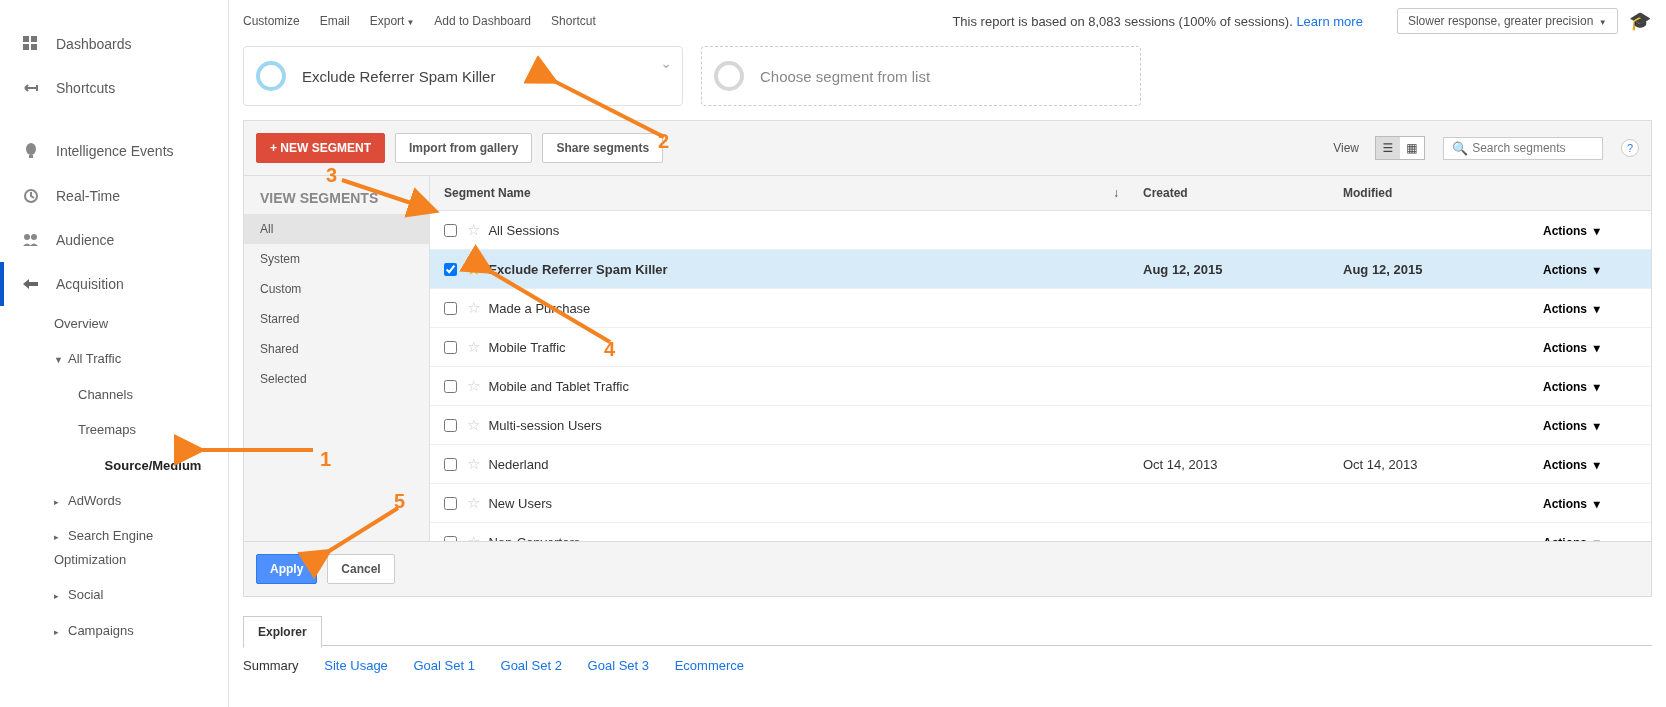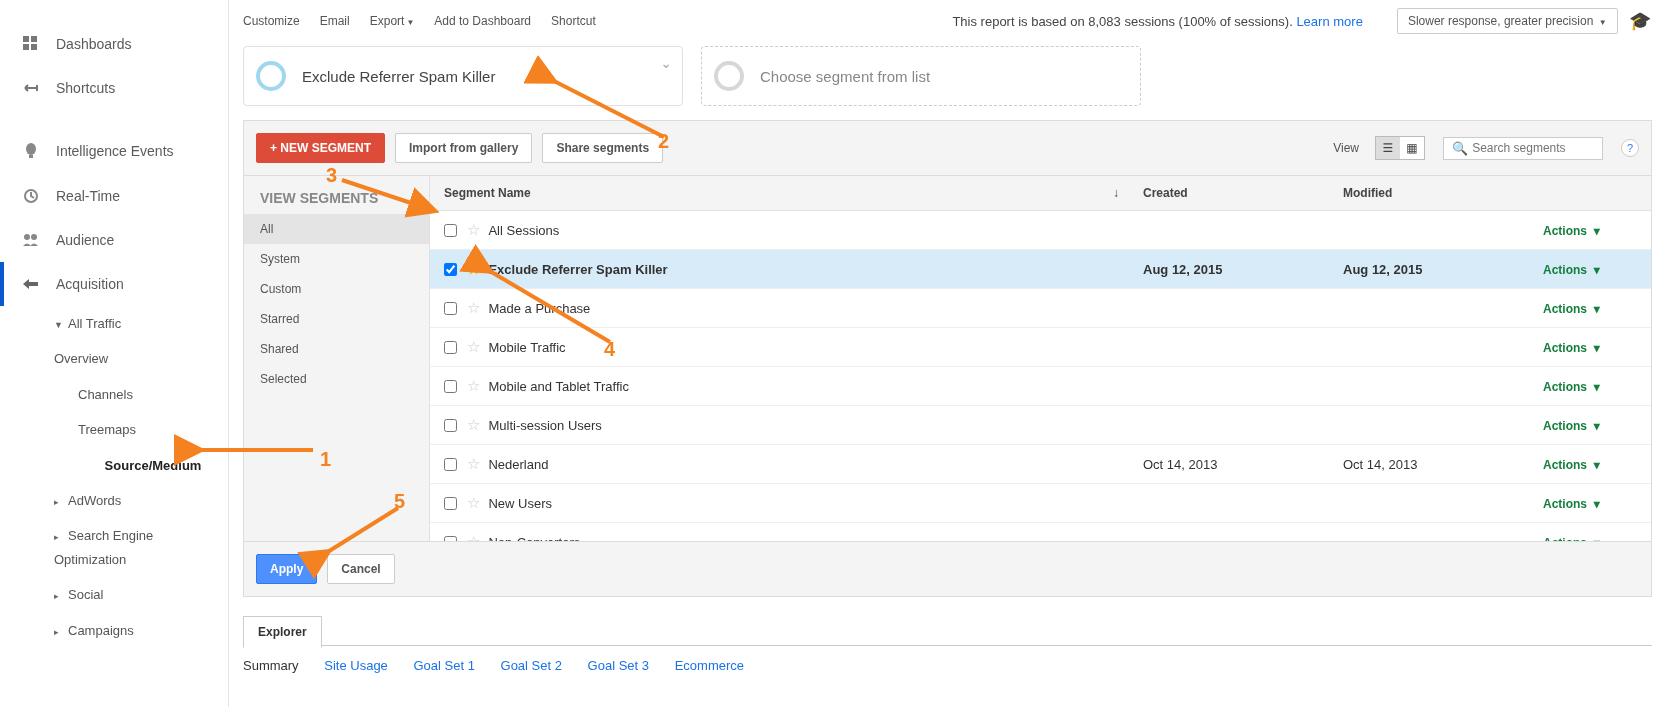--- a/index.html
+++ b/index.html
@@ -62,21 +62,21 @@
   .c-cr { width:200px; }
   .c-mo { width:200px; }
   .c-act { width:120px; }
 
   .tbody { max-height:330px; overflow-y:auto; }
   .tr { display:flex; align-items:center; border-bottom:1px solid #eee; font-size:13px; color:#333; }
   .tr.selrow { background:#d8ebf8; font-weight:700; }
   .tr input[type=checkbox]{ margin-right:10px; }
   .star { color:#ccc; font-size:15px; margin-right:8px; }
   .star.gold { color:#f5b400; }
-  .act-link { color:#15803d; font-weight:700; font-size:12px; }
+  .act-link { color:#000000; font-weight:700; font-size:12px; }
 
   .panel-foot { padding:12px; display:flex; gap:10px; border-top:1px solid #dcdcdc; }
 
   
   .explorer { margin:16px 14px 0; }
   .etab { display:inline-block; padding:8px 14px; border:1px solid #ccc; border-bottom:1px solid #fff; background:#fff; font-weight:700; font-size:12px; position:relative; top:3px; }
   .eline { border-top:1px solid #ccc; }
   .elinks { padding:12px 0; font-size:13px; }
   .elinks span { margin-right:22px; }
   .elinks .blue { color:#1a73e8; }
@@ -143,22 +143,22 @@
     </div>
     <div class="nav-item nav-active">
       <span class="ic">
         <svg width="18" height="14">
               <path d="M1 7 L7 2 L7 5 L16 5 L16 9 L7 9 L7 12 Z" fill="#666"></path>
             </svg>
       </span>
       <span>Acquisition</span>
     </div>
 
+    <div class="subnav"><span>Overview</span></div>
     <div class="subnav"><span class="tri">▼</span><span>All Traffic</span></div>
-    <div class="subnav"><span>Overview</span></div>
     <div class="subnav" style="padding-left:78px"><span>Channels</span></div>
     <div class="subnav" style="padding-left:78px"><span>Treemaps</span></div>
     <div class="subnav bold" style="padding-left:78px"><span>Source/Medium</span></div>
     <div class="subnav"><span class="tri">▸</span><span>AdWords</span></div>
     <div class="subnav"><span class="tri">▸</span><span>Search Engine Optimization</span></div>
     <div class="subnav"><span class="tri">▸</span><span>Social</span></div>
     <div class="subnav"><span class="tri">▸</span><span>Campaigns</span></div>
 
     <div style="height:10px"></div>
     <div class="nav-item">

